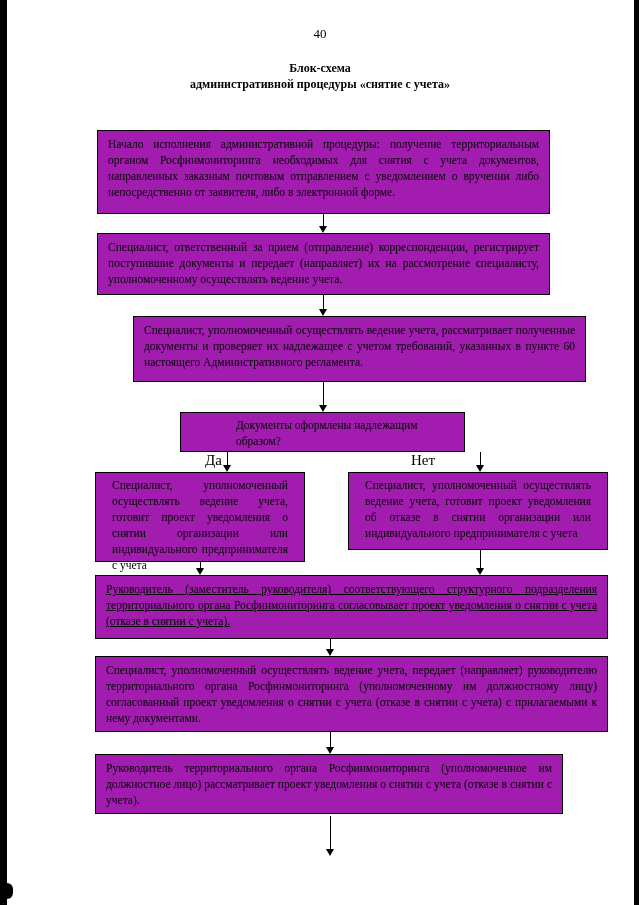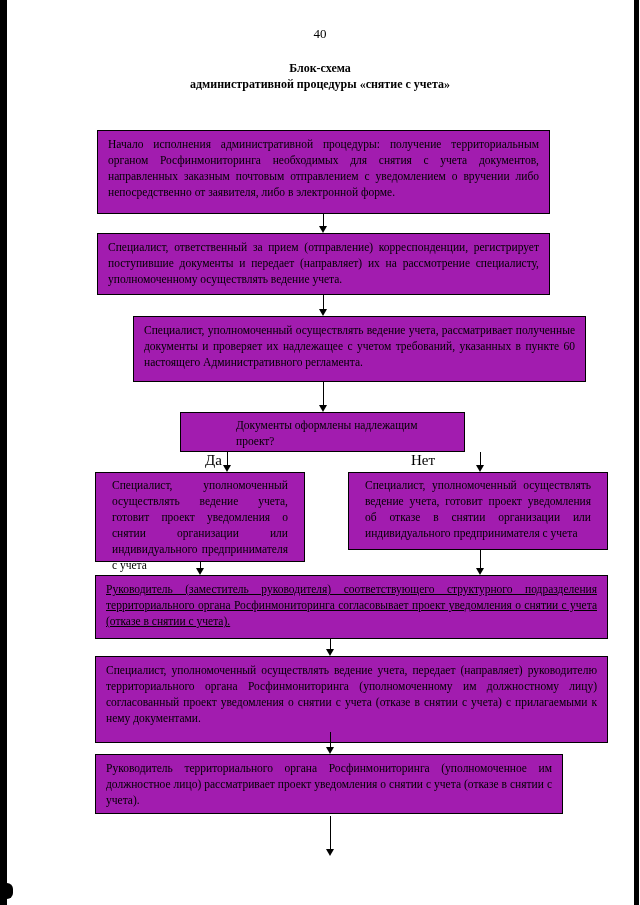--- a/index.html
+++ b/index.html
@@ -66,21 +66,21 @@
       <i class="hd"></i>
     </div>
 
   <div class="box" style="left:97px;top:316px;width:453px;height:66px;margin-left:36px;">Специалист, уполномоченный осуществлять ведение учета, рассматривает полученные документы и проверяет их надлежащее  с учетом требований, указанных в пункте 60 настоящего Административного регламента.</div>
 
   <div class="arrow" style="left:319px;top:382px;height:30px;">
       <i class="ln"></i>
       <i class="hd"></i>
     </div>
 
-  <div class="box decision" style="left:180px;top:412px;width:285px;height:40px;">Документы оформлены надлежащим проект?</div>
+  <div class="box decision" style="left:180px;top:412px;width:285px;height:40px;">Документы оформлены надлежащим образом?</div>
 
   <div class="branch-label" style="left:205px;top:452px;">Да</div>
   <div class="branch-label" style="left:411px;top:452px;">Нет</div>
 
   <div class="arrow" style="left:223px;top:452px;height:20px;">
       <i class="ln"></i>
       <i class="hd"></i>
     </div>
   <div class="arrow" style="left:476px;top:452px;height:20px;">
       <i class="ln"></i>
@@ -99,21 +99,21 @@
       <i class="hd"></i>
     </div>
 
   <div class="box" style="left:95px;top:575px;width:513px;height:64px;text-decoration:underline;">Руководитель (заместитель руководителя) соответствующего структурного подразделения территориального органа Росфинмониторинга согласовывает проект уведомления о снятии с учета (отказе в снятии с учета).</div>
 
   <div class="arrow" style="left:326px;top:639px;height:17px;">
       <i class="ln"></i>
       <i class="hd"></i>
     </div>
 
-  <div class="box" style="left:95px;top:656px;width:513px;height:87px;">Специалист, уполномоченный осуществлять ведение учета, передает (направляет) руководителю территориального органа Росфинмониторинга (уполномоченному им должностному лицу) согласованный проект уведомления о снятии с учета (отказе в снятии с учета) с прилагаемыми к нему документами.</div>
+  <div class="box" style="left:95px;top:656px;width:513px;height:76px;">Специалист, уполномоченный осуществлять ведение учета, передает (направляет) руководителю территориального органа Росфинмониторинга (уполномоченному им должностному лицу) согласованный проект уведомления о снятии с учета (отказе в снятии с учета) с прилагаемыми к нему документами.</div>
 
   <div class="arrow" style="left:326px;top:732px;height:22px;">
       <i class="ln"></i>
       <i class="hd"></i>
     </div>
 
   <div class="box" style="left:95px;top:754px;width:468px;height:60px;">Руководитель территориального органа Росфинмониторинга (уполномоченное им должностное лицо) рассматривает проект уведомления о снятии с учета (отказе в снятии с учета).</div>
 
   <div class="arrow" style="left:326px;top:816px;height:40px;">
       <i class="ln"></i>

